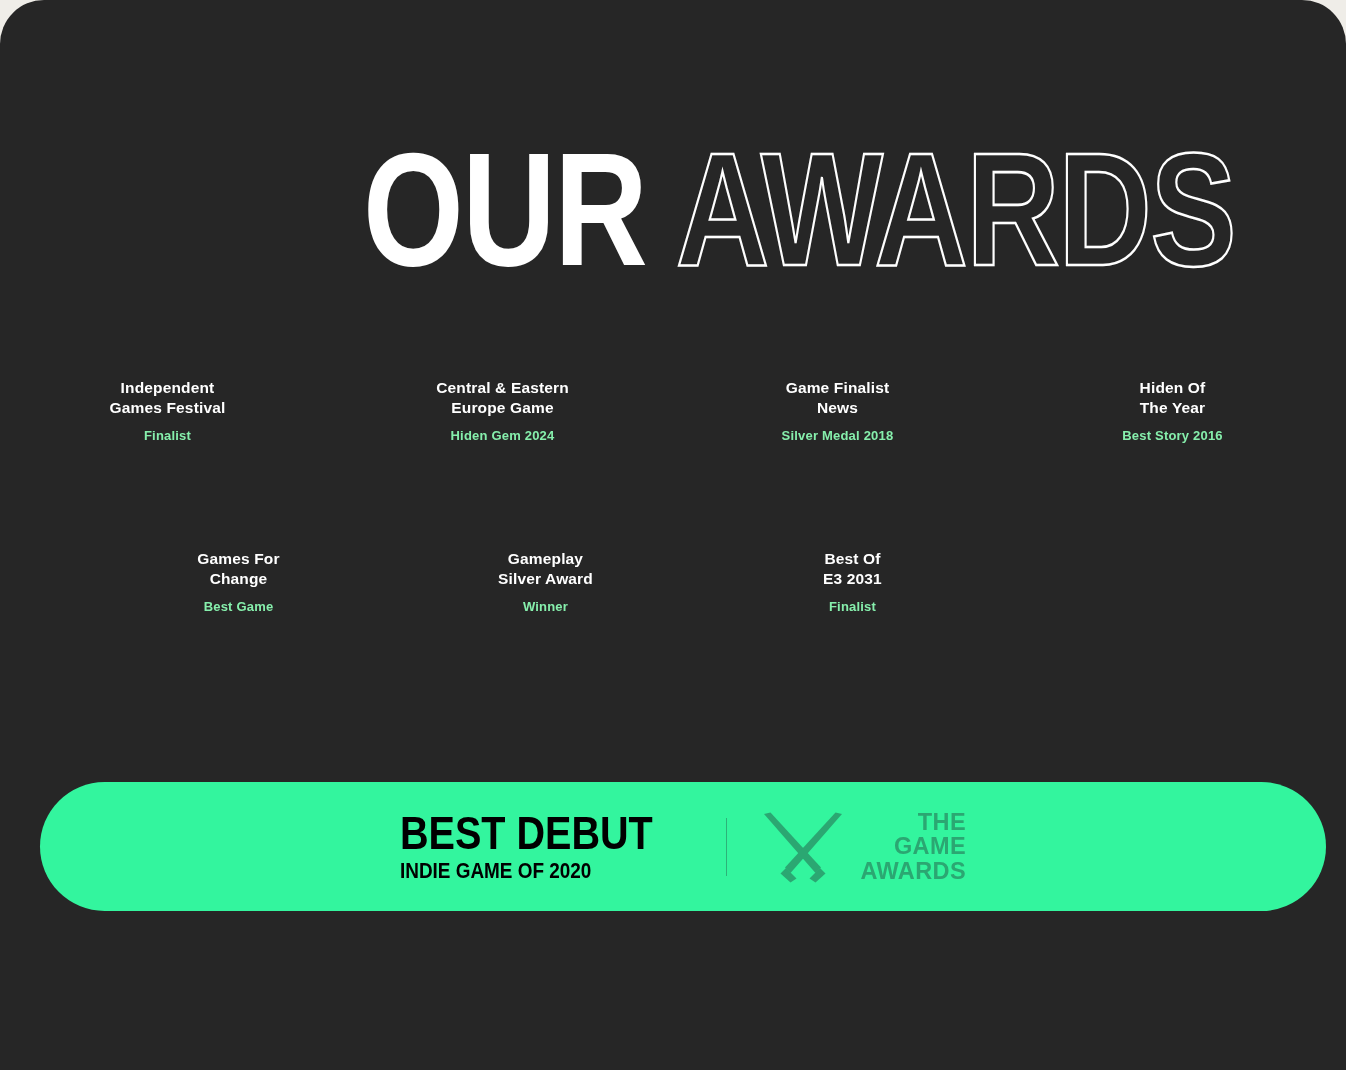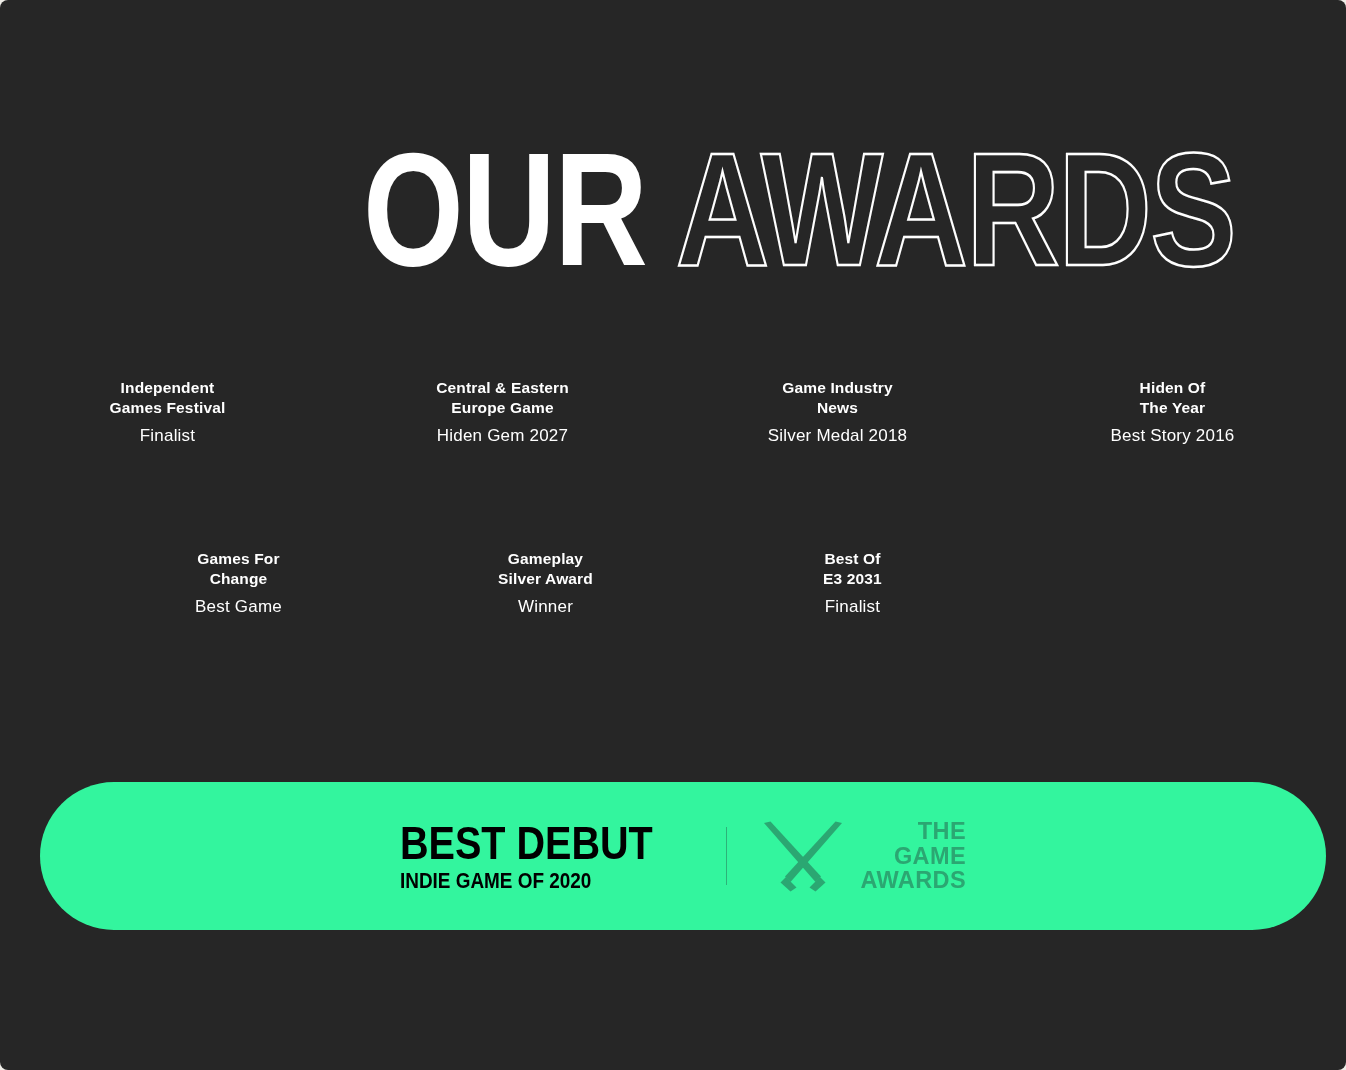--- a/index.html
+++ b/index.html
@@ -12,21 +12,20 @@
     overflow:hidden;
   }
 
   #awards-panel {
     position:relative;
     width:1346px; height:1070px;
     background:#262626;
     border-top-left-radius:44px;
     border-top-right-radius:44px;
     overflow:hidden;
-    border-radius:8px;
   }
 
   
   #section-heading {
     position:absolute;
     left:363px; top:128px;
     font-family:"Liberation Sans Narrow","Liberation Sans", sans-serif;
     font-weight:bold;
     font-size:162px;
     line-height:1;
@@ -64,32 +63,32 @@
   .award-title {
     color:#FFFFFF;
     font-weight:bold;
     font-size:15.5px;
     line-height:20px;
     letter-spacing:0.15px;
     white-space:pre-line;
   }
   .award-subtitle {
     margin-top:8px;
-    color:#ffffff;
-    font-weight:normal;
-    font-size:17px;
+    color:#86efac;
+    font-weight:bold;
+    font-size:13px;
     line-height:20px;
     letter-spacing:0.2px;
   }
 
   
   #featured-banner {
     position:absolute;
     left:40px; top:782px;
-    width:1286px; height:148px;
+    width:1286px; height:129px;
     background:#33F59E;
     border-radius:79px;
     display:flex;
     align-items:center;
     justify-content:center;
   }
   #featured-banner-inner {
     display:flex;
     align-items:center;
   }
@@ -154,24 +153,24 @@
 
   <div class="award-row" id="award-row-1">
     <div class="award-item">
       <div class="award-title">Independent
 Games Festival</div>
       <div class="award-subtitle">Finalist</div>
     </div>
     <div class="award-item">
       <div class="award-title">Central &amp; Eastern
 Europe Game</div>
-      <div class="award-subtitle">Hiden Gem 2027</div>
-    </div>
-    <div class="award-item">
-      <div class="award-title">Game Industry
+      <div class="award-subtitle">Hiden Gem 2024</div>
+    </div>
+    <div class="award-item">
+      <div class="award-title">Game Finalist
 News</div>
       <div class="award-subtitle">Silver Medal 2018</div>
     </div>
     <div class="award-item">
       <div class="award-title">Hiden Of
 The Year</div>
       <div class="award-subtitle">Best Story 2016</div>
     </div>
   </div>
 

